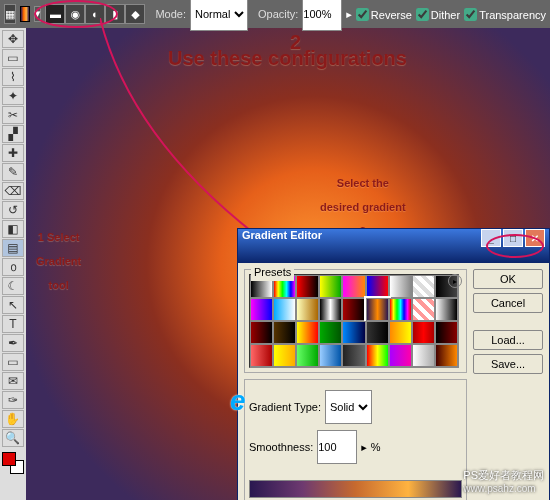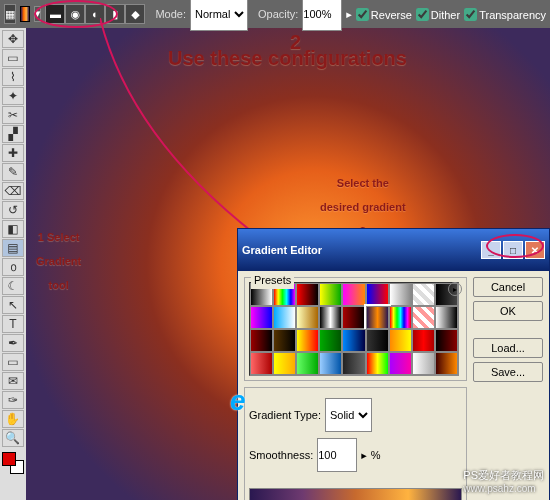--- a/index.html
+++ b/index.html
@@ -23,21 +23,21 @@
 .bg{position:absolute;bottom:0;right:0;width:14px;height:14px;background:#fff;border:1px solid #000}
 .ann{position:absolute;color:#8b1a1a;font-size:20px;font-weight:bold;text-shadow:0 1px 1px rgba(255,200,150,.3);line-height:1.2;text-align:center}
 .ann1{top:222px;left:36px}
 .ann2{top:46px;left:168px}
 .ann2n{top:30px;left:290px}
 .ann3{top:168px;left:320px}
 .circle{position:absolute;border:2px solid #d4145a;border-radius:50%}
 .c1{top:0px;left:34px;width:84px;height:28px}
 .line1{position:absolute;top:18px;left:100px;width:170px;height:220px;pointer-events:none}
 .dialog{position:absolute;top:228px;left:237px;width:313px;background:#ece9d8;border:1px solid #0a246a}
-.titlebar{height:42px;background:linear-gradient(#3b77dd,#0a246a);color:#fff;display:flex;align-items:center;padding:0 4px;font-weight:bold}
+.titlebar{height:34px;background:linear-gradient(#3b77dd,#0a246a);color:#fff;display:flex;padding:0 4px;font-weight:bold}
 .titlebar .spacer{flex:1}
 .winbtn{width:20px;height:18px;background:#c8d4ee;border:1px solid #fff;margin-left:2px;display:flex;align-items:center;justify-content:center;font-size:10px;color:#222}
 .winbtn.close{background:#e2795a;color:#fff}
 .dlg-body{padding:6px;display:flex;gap:6px}
 .dlg-left{flex:1}
 .fieldset{border:1px solid #aaa;padding:4px;position:relative}
 .fs-label{position:absolute;top:-7px;left:6px;background:#ece9d8;padding:3px 3px;font-size:11px}
 .presets{width:210px;height:94px;background:#fff;border:1px inset #888;display:grid;grid-template-columns:repeat(9,1fr);grid-auto-rows:23px;gap:0}
 .sw{border:1px solid #888}
 .presets-arrow{position:absolute;top:4px;right:4px;width:14px;height:14px;border-radius:50%;border:1px solid #888;display:flex;align-items:center;justify-content:center;font-size:8px}
@@ -190,22 +190,22 @@
           <input type="text" style="width: 40px;" value="100">
           <span>▸</span>
           <span>%</span>
         </div>
         <div class="stops"></div>
         <div class="gradbar"></div>
         <div class="stops"></div>
       </div>
     </div>
     <div class="dlg-btns">
+      <button class="btn">OK</button>
       <button class="btn">Cancel</button>
-      <button class="btn">OK</button>
       <button class="btn" style="margin-top:13px">Load...</button>
       <button class="btn">Save...</button>
     </div>
   </div>
 </div>
 <div class="okcirc"></div>
 
 <div class="elogo">e</div>
 <div class="watermark">
   <span>PS爱好者教程网</span>

